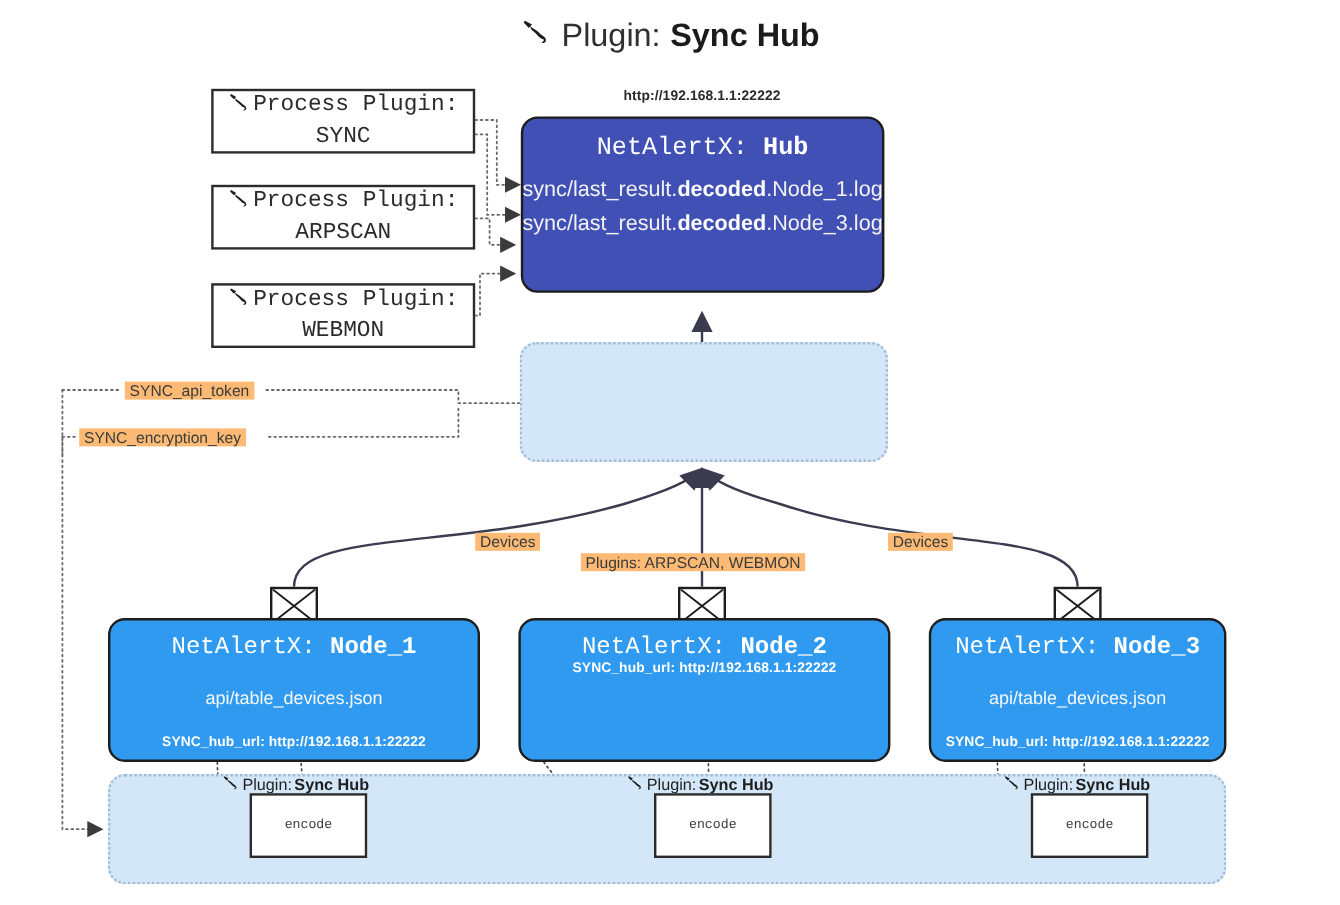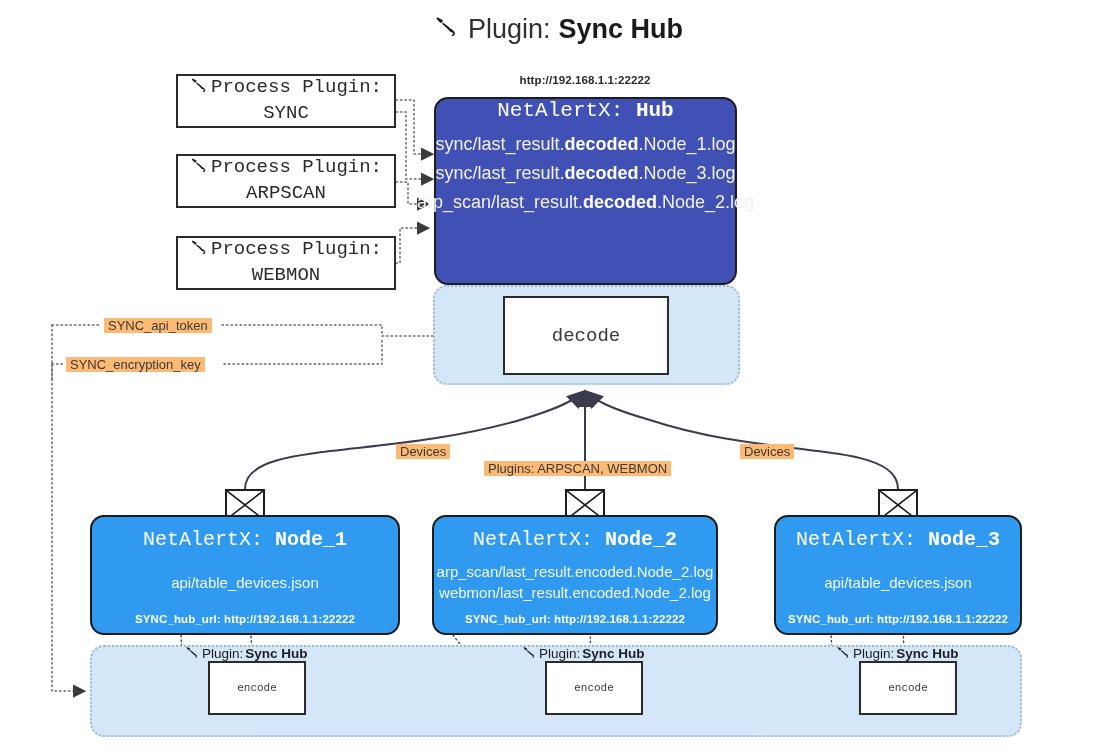--- a/index.html
+++ b/index.html
@@ -36,25 +36,25 @@
   }
   .procbox .l1{display:flex;align-items:center;gap:2px;white-space:nowrap;}
   .procbox .l2{white-space:nowrap;}
 
   
   #hub-url{
     left:470px;top:74px;width:230px;text-align:center;
     font-size:11.5px;font-weight:700;color:#2b2b2b;letter-spacing:0.1px;
   }
   #hub{
-    left:434px;top:97px;width:303px;height:188px;
+    left:434px;top:97px;width:303px;height:147px;
     background:#4050b5;border:2px solid #1d1d1d;border-radius:14px;
     color:#ffffff;
     display:flex;flex-direction:column;align-items:center;
-    box-sizing:border-box;
+    padding-top:13px;box-sizing:border-box;
   }
   #hub .hub-title{
     font-family:"Liberation Mono", monospace;font-size:21px;margin-bottom:8px;
   }
   #hub .hub-title b{font-weight:700;}
   #hub .logline{
     font-size:18px;line-height:1.62;white-space:nowrap;color:#f2f2f2;
   }
   #hub .logline b{font-weight:700;color:#ffffff;}
 
@@ -93,21 +93,21 @@
   .nodebox .n-lines{
     flex:1;display:flex;flex-direction:column;align-items:center;justify-content:center;
     gap:4px;width:100%;
   }
   .nodebox .n-line{font-size:15px;color:#f4f8fb;white-space:nowrap;}
   .nodebox .n-foot{
     font-size:11.5px;font-weight:700;color:#ffffff;white-space:nowrap;
     padding-bottom:8px;letter-spacing:0.1px;
   }
   #node1{left:90px;top:515px;width:310px;height:120px;}
-  #node2{left:432px;top:515px;width:286px;height:120px;}
+  #node2{left:432px;top:515px;width:310px;height:120px;}
   #node3{left:774px;top:515px;width:248px;height:120px;}
 
   
   .envelope{
     width:40px;height:32px;background:#ffffff;border:2px solid #1d1d1d;
   }
   #env1{left:225px;top:489px;}
   #env2{left:565px;top:489px;}
   #env3{left:878px;top:489px;}
 
@@ -249,27 +249,23 @@
     <div class="hub-title">
       <span>NetAlertX:</span>
       <b>Hub</b>
     </div>
     <div class="logline">
       <span>sync/last_result.</span><b>decoded</b><span>.Node_1.log</span>
     </div>
     <div class="logline">
       <span>sync/last_result.</span><b>decoded</b><span>.Node_3.log</span>
     </div>
-    <div class="logline">
-      <span>arp_scan/last_result.</span><b>decoded</b><span>.Node_2.log</span>
-    </div>
   </div>
 
   <div class="node bluebox" id="decode-wrap"></div>
-  <div class="node" id="decode">decode</div>
 
   <div class="node edgelabel" id="lbl-api-token">SYNC_api_token</div>
   <div class="node edgelabel" id="lbl-enc-key">SYNC_encryption_key</div>
   <div class="node edgelabel" id="lbl-dev-left">Devices</div>
   <div class="node edgelabel" id="lbl-dev-right">Devices</div>
   <div class="node edgelabel" id="lbl-plugins-mid">Plugins: ARPSCAN, WEBMON</div>
 
   <div class="node envelope" id="env1">
     <svg width="36" height="28" viewBox="0 0 36 28">
         <path d="M0,0 L18,14 L36,0 M0,28 L18,14 L36,28" stroke="#1d1d1d" stroke-width="1.6" fill="none"></path>
@@ -294,24 +290,20 @@
     <div class="n-lines">
       <div class="n-line">api/table_devices.json</div>
     </div>
     <div class="n-foot">SYNC_hub_url: http://192.168.1.1:22222</div>
   </div>
 
   <div class="node nodebox" id="node2">
     <div class="n-title">
       <span>NetAlertX:</span>
       <b>Node_2</b>
-    </div>
-    <div class="n-lines">
-      <div class="n-line">arp_scan/last_result.encoded.Node_2.log</div>
-      <div class="n-line">webmon/last_result.encoded.Node_2.log</div>
     </div>
     <div class="n-foot">SYNC_hub_url: http://192.168.1.1:22222</div>
   </div>
 
   <div class="node nodebox" id="node3">
     <div class="n-title">
       <span>NetAlertX:</span>
       <b>Node_3</b>
     </div>
     <div class="n-lines">

